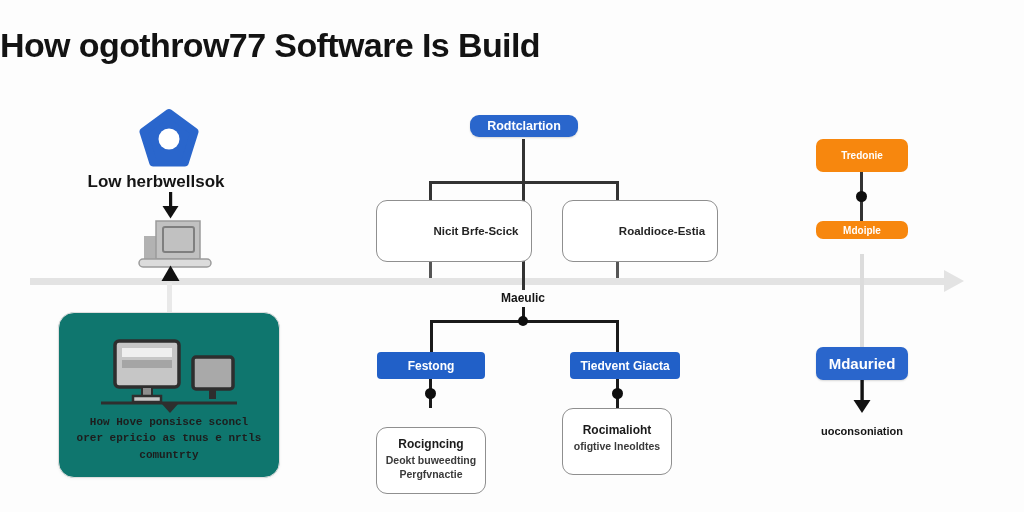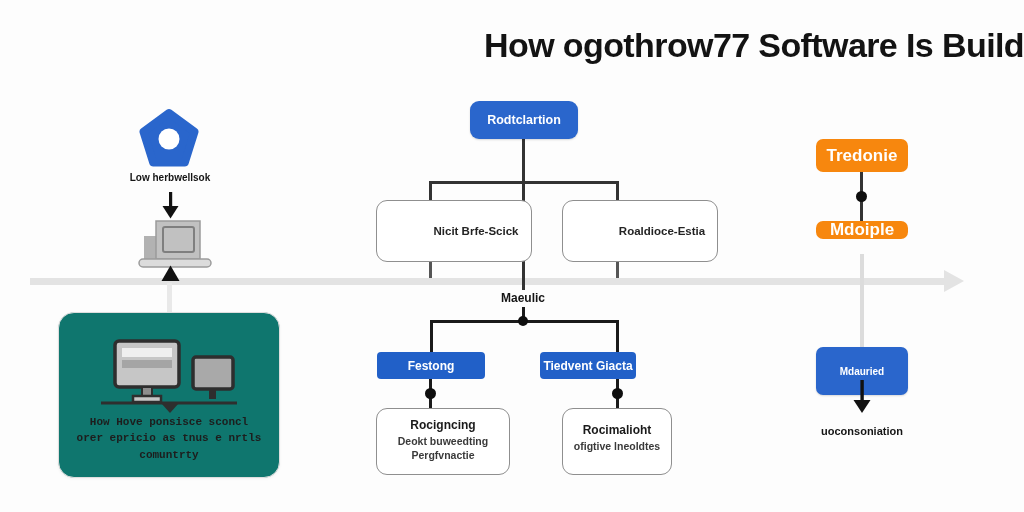--- a/index.html
+++ b/index.html
@@ -3,21 +3,21 @@
 <meta charset="utf-8">
 <style>
   html,body{margin:0;padding:0;}
   body{
     width:1024px;height:512px;overflow:hidden;background:#fdfdfd;
     font-family:"Liberation Sans", sans-serif;position:relative;
   }
   .stage{position:absolute;inset:0;width:1024px;height:512px;}
 
   .title{
-    position:absolute;top:26px;left:0;width:1024px;text-align:right;
+    position:absolute;top:26px;left:0;width:1024px;text-align:left;
     font-size:34px;font-weight:800;color:#131313;letter-spacing:-0.6px;
   }
 
   
   .axis{position:absolute;left:30px;top:278px;width:916px;height:7px;background:var(--axis_gray);z-index:1;}
   .axis-head{
     position:absolute;left:944px;top:270px;width:0;height:0;z-index:1;
     border-left:20px solid var(--axis_gray);
     border-top:11px solid transparent;border-bottom:11px solid transparent;
   }
@@ -35,21 +35,21 @@
     box-shadow:0 1px 2px rgba(0,0,0,0.15);
   }
   .bluebar{
     position:absolute;background:var(--blue_dark);color:#fff;border-radius:4px;
     display:flex;align-items:center;justify-content:center;
     font-size:12px;font-weight:700;z-index:3;
   }
   .obox{
     position:absolute;background:var(--orange);color:#fff;border-radius:7px;
     display:flex;align-items:center;justify-content:center;
-    font-size:17px;font-weight:700;z-index:3;
+    font-size:10px;font-weight:700;z-index:3;
   }
   .wbox{
     position:absolute;background:#fff;border:1.6px solid #8f8f8f;border-radius:11px;
     display:flex;align-items:center;justify-content:center;text-align:center;
     font-size:11.5px;font-weight:600;color:#242424;z-index:3;padding-left:44px;
   }
   .wbox2{
     position:absolute;background:#fff;border:1.6px solid #8f8f8f;border-radius:11px;
     text-align:center;color:#242424;z-index:3;padding-top:9px;box-sizing:border-box;
   }
@@ -80,21 +80,21 @@
 
   <div class="title">How ogothrow77 Software Is Build</div>
 
   <div class="axis"></div>
   <div class="axis-head"></div>
 
   <svg class="icon" style="left:139px;top:108px" width="60" height="62" viewBox="0 0 60 62">
     <polygon points="30,5 55.5,23.8 45.8,54.5 14.2,54.5 4.5,23.8" fill="var(--blue)" stroke="var(--blue)" stroke-width="8" stroke-linejoin="round"></polygon>
     <circle cx="30" cy="31" r="10.5" fill="#ffffff"></circle>
   </svg>
-  <div class="small-label" style="left:90px;top:172px;width:160px;font-size:10px">Low herbwellsok</div>
+  <div class="small-label" style="left:76px;top:172px;width:160px;font-size:17px">Low herbwellsok</div>
 
   <svg class="icon" style="left:162px;top:192px" width="17" height="27" viewBox="0 0 17 27">
     <rect x="7" y="0" width="3.2" height="15" fill="#111"></rect>
     <polygon points="0.5,14 16.5,14 8.5,26.5" fill="#111"></polygon>
   </svg>
 
   <svg class="icon" style="left:136px;top:219px" width="78" height="50" viewBox="0 0 78 50">
     <rect x="8" y="17" width="22" height="23" fill="#b2b2b2"></rect>
     <rect x="20" y="2" width="44" height="38" fill="#c1c1c1" stroke="#9a9a9a" stroke-width="1.5"></rect>
     <rect x="27" y="8" width="31" height="25" rx="2" fill="none" stroke="#7f7f7f" stroke-width="2"></rect>
@@ -117,21 +117,21 @@
       <rect x="110" y="52" width="7" height="10" fill="#2e2e2e"></rect>
       <line x1="2" y1="66" x2="138" y2="66" stroke="#2e2e2e" stroke-width="3"></line>
       <polygon points="62,66 80,66 71,76" fill="#2e2e2e"></polygon>
     </svg>
     <div class="card-caption">
       <div>How Hove ponsisce sconcl</div>
       <div>orer epricio as tnus e nrtls comuntrty</div>
     </div>
   </div>
 
-  <div class="bluebox" style="left:470px;top:101px;width:108px;height:38px">Rodtclartion</div>
+  <div class="bluebox" style="left:470px;top:115px;width:108px;height:22px">Rodtclartion</div>
 
   <div class="vline" style="left:522px;top:139px;width:3px;height:151px"></div>
   <div class="hline" style="left:429px;top:181px;width:190px;height:3px"></div>
   <div class="vline" style="left:429px;top:181px;width:3px;height:20px"></div>
   <div class="vline" style="left:616px;top:181px;width:3px;height:20px"></div>
 
   <div class="wbox" style="left:376px;top:200px;width:110px;height:60px">Nicit Brfe-Scick</div>
   <div class="wbox" style="left:562px;top:200px;width:110px;height:60px">Roaldioce-Estia</div>
 
   <div class="vline" style="left:429px;top:260px;width:3px;height:18px;background:#555"></div>
@@ -139,45 +139,45 @@
 
   <div class="small-label" style="left:473px;top:291px;width:100px">Maeulic</div>
 
   <div class="vline" style="left:522px;top:307px;width:3px;height:15px;background:#1a1a1a"></div>
   <div class="hline" style="left:430px;top:320px;width:189px;height:3px;background:#1a1a1a"></div>
   <div class="dot" style="left:518px;top:316px;width:10px;height:10px"></div>
   <div class="vline" style="left:430px;top:320px;width:3px;height:32px;background:#1a1a1a"></div>
   <div class="vline" style="left:616px;top:320px;width:3px;height:32px;background:#1a1a1a"></div>
 
   <div class="bluebar" style="left:377px;top:352px;width:108px;height:27px">Festong</div>
-  <div class="bluebar" style="left:540px;top:352px;width:96px;height:27px">Tiedvent Giacta</div>
+  <div class="bluebar" style="left:570px;top:352px;width:110px;height:27px">Tiedvent Giacta</div>
 
   <div class="vline" style="left:429px;top:379px;width:3px;height:29px;background:#1a1a1a"></div>
   <div class="dot" style="left:425px;top:388px;width:11px;height:11px"></div>
   <div class="vline" style="left:616px;top:379px;width:3px;height:29px;background:#1a1a1a"></div>
   <div class="dot" style="left:612px;top:388px;width:11px;height:11px"></div>
 
-  <div class="wbox2" style="left:376px;top:408px;width:134px;height:67px">
+  <div class="wbox2" style="left:376px;top:427px;width:110px;height:67px">
     <div class="b">Rocigncing</div>
     <div class="s">
       <div>Deokt buweedting</div>
       <div>Pergfvnactie</div>
     </div>
   </div>
   <div class="wbox2" style="left:562px;top:408px;width:110px;height:67px;padding-top:14px">
     <div class="b">Rocimalioht</div>
     <div class="s">ofigtive lneoldtes</div>
   </div>
 
   <div class="obox" style="left:816px;top:139px;width:92px;height:33px">Tredonie</div>
   <div class="vline" style="left:860px;top:172px;width:3px;height:49px"></div>
   <div class="dot" style="left:856px;top:191px;width:11px;height:11px"></div>
   <div class="obox" style="left:816px;top:221px;width:92px;height:18px">Mdoiple</div>
   <div class="softline" style="left:860px;top:254px;width:4px;height:94px;background:#dcdcdc"></div>
-  <div class="bluebox" style="left:816px;top:347px;width:92px;height:48px;border-radius:7px;font-size:10px">Mdauried</div>
+  <div class="bluebox" style="left:816px;top:347px;width:92px;height:33px;border-radius:7px;font-size:15px">Mdauried</div>
 
   <svg class="icon" style="left:853px;top:380px" width="18" height="34" viewBox="0 0 18 34">
     <rect x="7.4" y="0" width="3.4" height="21" fill="#111"></rect>
     <polygon points="0.5,20 17.5,20 9,33" fill="#111"></polygon>
   </svg>
 
   <div class="small-label" style="left:797px;top:425px;width:130px;font-size:11px;font-weight:600">uoconsoniation</div>
 
 </div>
 

